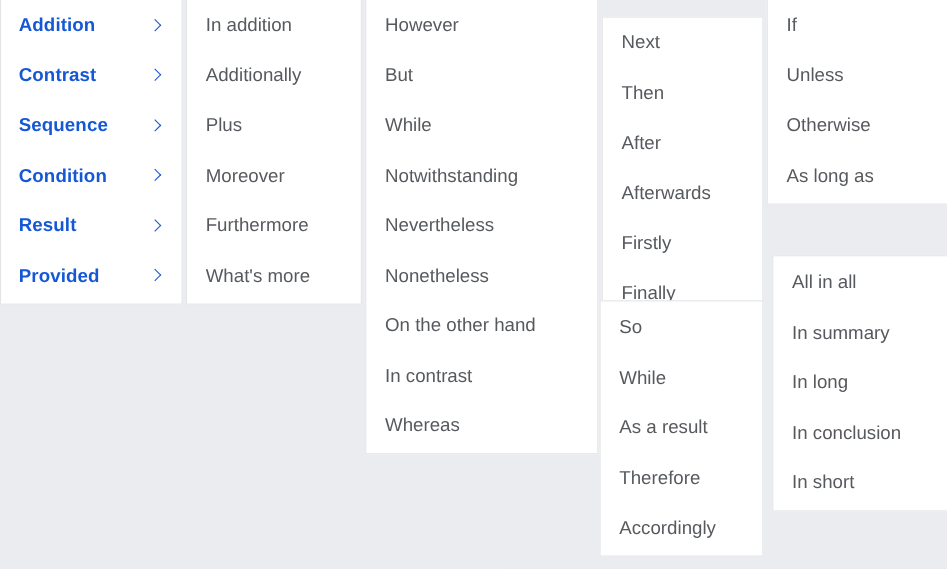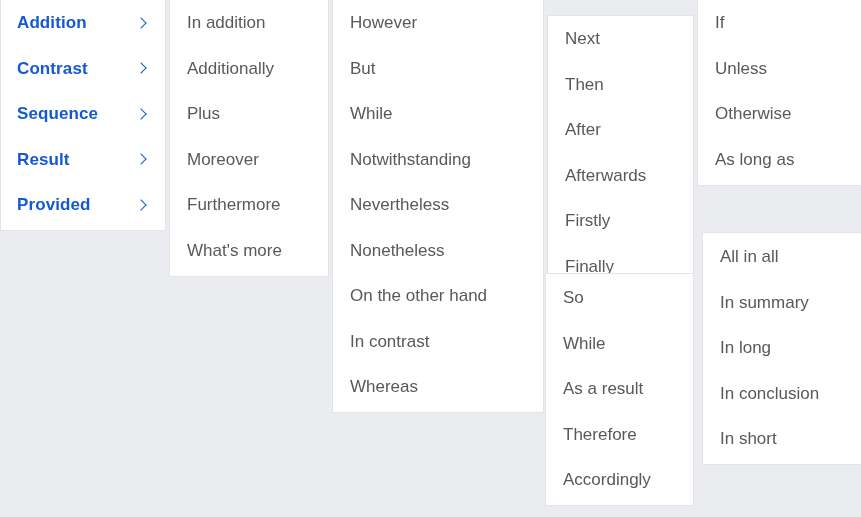--- a/index.html
+++ b/index.html
@@ -105,20 +105,24 @@
         </li>
         <li class="menu-item category">
           <span class="label">Contrast</span>
           <span class="chevron-icon"></span>
         </li>
         <li class="menu-item category">
           <span class="label">Sequence</span>
           <span class="chevron-icon"></span>
         </li>
         <li class="menu-item category">
+          <span class="label">Condition</span>
+          <span class="chevron-icon"></span>
+        </li>
+        <li class="menu-item category">
           <span class="label">Result</span>
           <span class="chevron-icon"></span>
         </li>
         <li class="menu-item category">
           <span class="label">Provided</span>
           <span class="chevron-icon"></span>
         </li>
       </ul>
   </div>
 

